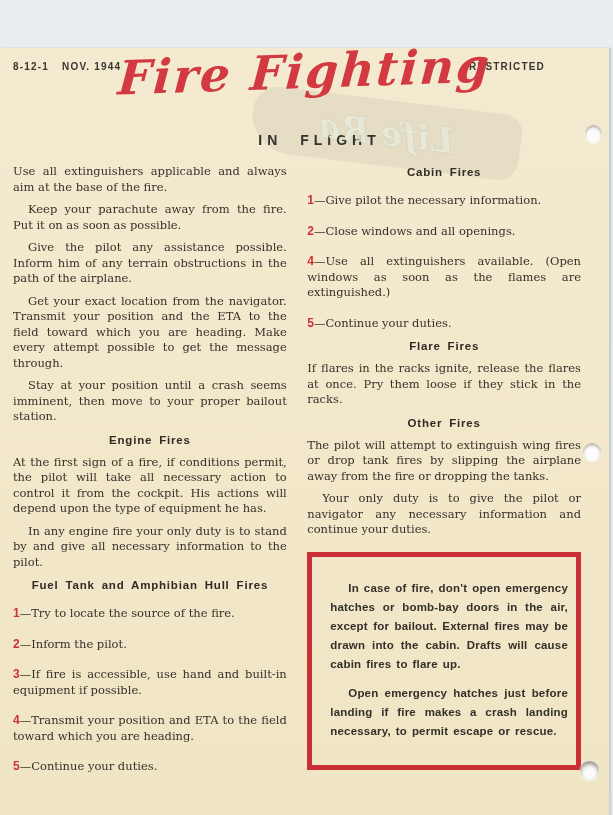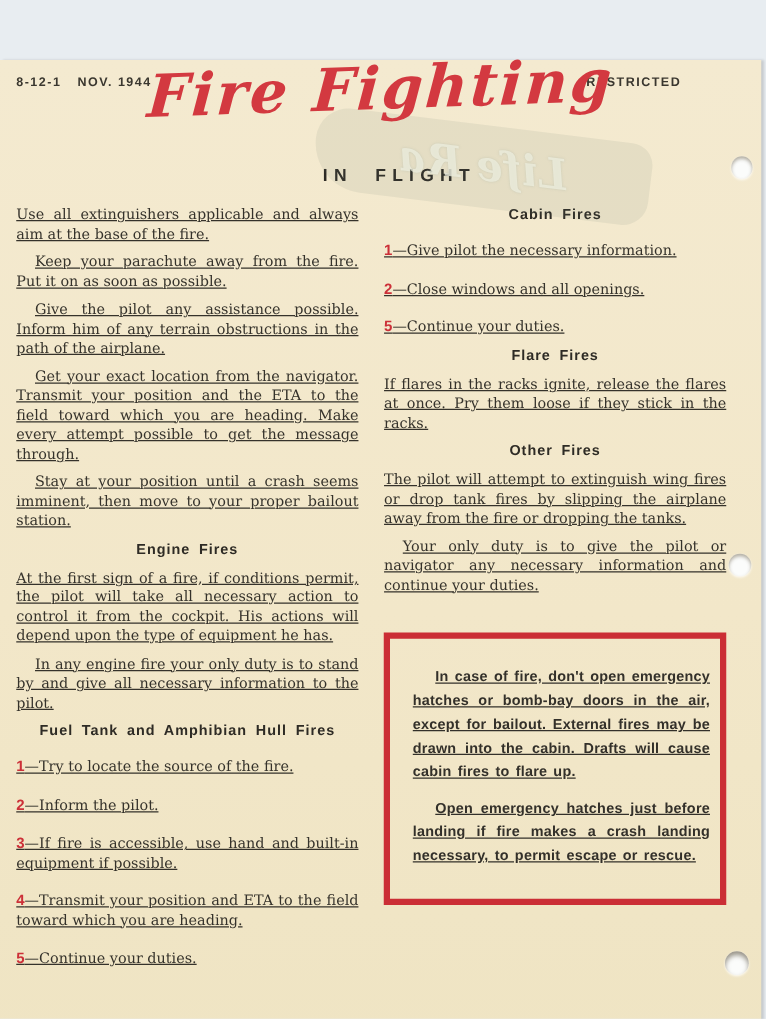--- a/index.html
+++ b/index.html
@@ -56,36 +56,36 @@
     font-family:"Liberation Sans",sans-serif;font-weight:bold;
     font-size:14px;letter-spacing:5px;word-spacing:9px;color:#2e2b25;padding-left:30px;
   }
   .sechead.flight{margin-top:14px;}
   
   .cols{
     display:flex;justify-content:space-between;
     padding:0 28px 0 13px;margin-top:16px;
   }
   .col{width:48.2%;}
-  p{margin:0 0 7px 0;font-size:11.5px;line-height:15.5px;text-align:justify;color:#35322b;text-decoration:underline;}
+  p{margin:0 0 7px 0;font-size:11.5px;line-height:15.5px;text-align:justify;color:#35322b;}
   p.ind{text-indent:15px;}
   .subhead{
     text-align:center;
     font-family:"Liberation Sans",sans-serif;font-weight:bold;
     font-size:11.5px;letter-spacing:.8px;word-spacing:3px;color:#2e2b25;
     margin:9px 0 9px 0;
   }
   .li{margin:15px 0 9px 0;font-size:11.5px;line-height:15.5px;text-align:justify;}
   .li .n{
     font-family:"Liberation Sans",sans-serif;font-weight:bold;
     color:#cc3038;font-size:12px;
   }
   
   .warnbox{
-    margin-top:30px;
+    margin-top:14px;
     border:5px solid #cb2e35;
     padding:22px 8px 14px 18px;
   }
   .warnbox p{
     font-family:"Liberation Sans",sans-serif;font-weight:bold;
     font-size:11.5px;line-height:19px;letter-spacing:.2px;word-spacing:1.5px;
     text-align:justify;text-indent:18px;color:#33302a;margin-bottom:10px;
   }
   
   .hole{
@@ -134,20 +134,21 @@
       <p class="li"><b class="n">2</b><span class="t">—Inform the pilot.</span></p>
       <p class="li"><b class="n">3</b><span class="t">—If fire is accessible, use hand and built-in equipment if possible.</span></p>
       <p class="li"><b class="n">4</b><span class="t">—Transmit your position and ETA to the field toward which you are heading.</span></p>
       <p class="li"><b class="n">5</b><span class="t">—Continue your duties.</span></p>
     </div>
 
     <div class="col">
       <div class="subhead" style="margin-top:2px">Cabin Fires</div>
       <p class="li"><b class="n">1</b><span class="t">—Give pilot the necessary information.</span></p>
       <p class="li"><b class="n">2</b><span class="t">—Close windows and all openings.</span></p>
+      <p class="li"><b class="n">4</b><span class="t">—Use all extinguishers available. (Open windows as soon as the flames are extinguished.)</span></p>
       <p class="li"><b class="n">5</b><span class="t">—Continue your duties.</span></p>
 
       <div class="subhead">Flare Fires</div>
       <p>If flares in the racks ignite, release the flares at once. Pry them loose if they stick in the racks.</p>
 
       <div class="subhead">Other Fires</div>
       <p>The pilot will attempt to extinguish wing fires or drop tank fires by slipping the airplane away from the fire or dropping the tanks.</p>
       <p class="ind">Your only duty is to give the pilot or navigator any necessary information and continue your duties.</p>
 
       <div class="warnbox">

